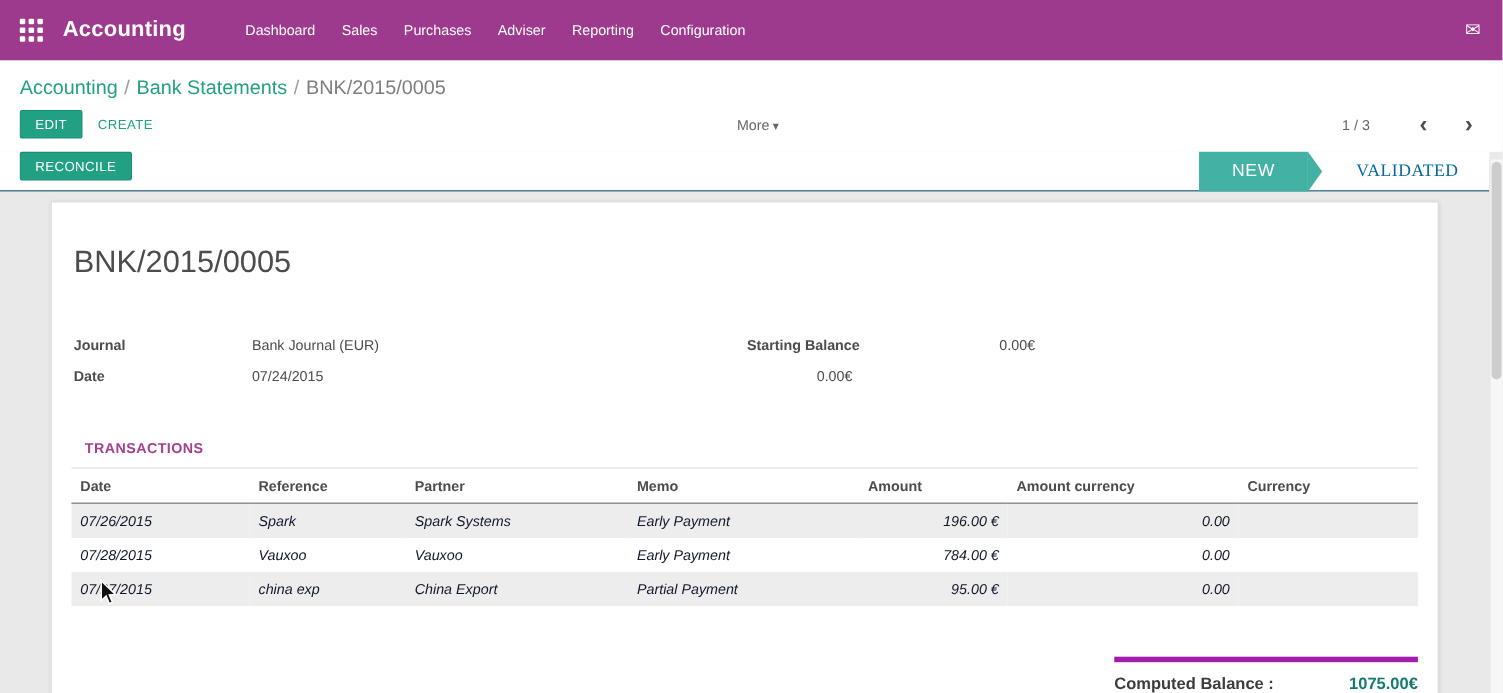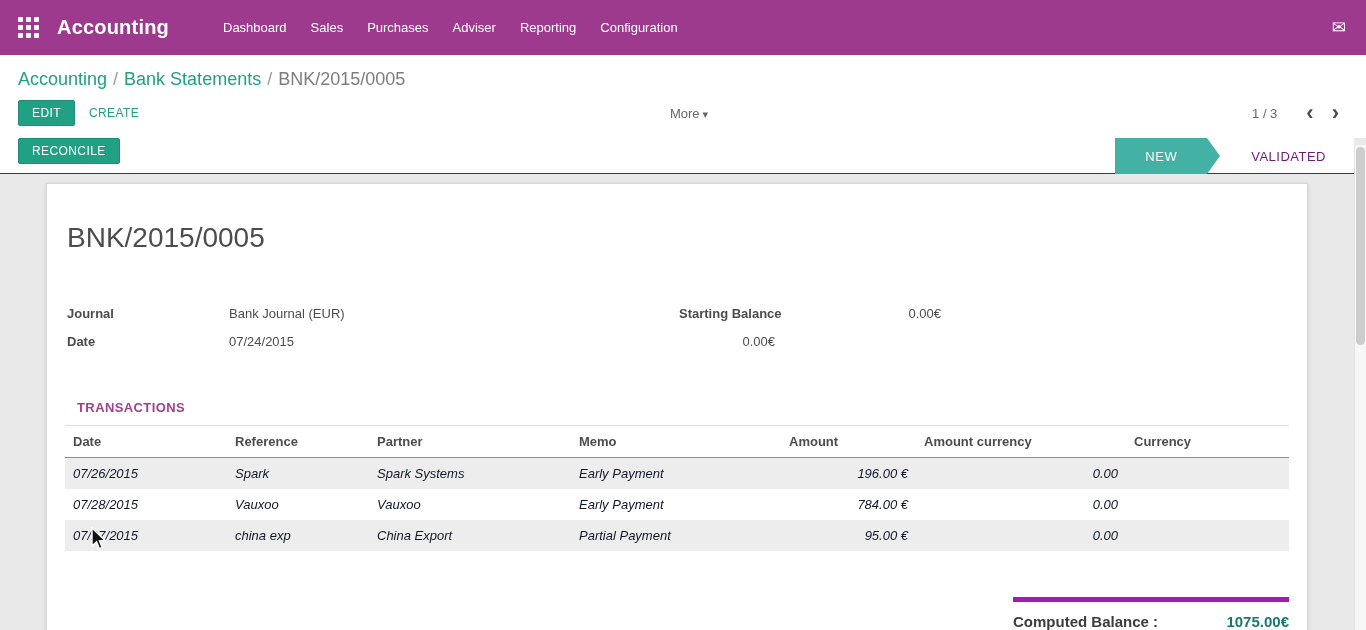--- a/index.html
+++ b/index.html
@@ -39,39 +39,39 @@
   .btn {
     display:inline-block; font-size:12px; letter-spacing:.4px; border:1px solid transparent;
     padding:5px 13px; border-radius:2px; cursor:pointer; background:none;
     font-family:"Liberation Sans", sans-serif;
   }
   .btn-primary { background:#21a084; color:#fff; border-color:#1b8f76; }
   .btn-link { color:#21a084; background:transparent; }
   .more-center { position:absolute; left:12px; right:0; text-align:center; pointer-events:none; }
   .more-btn { pointer-events:auto; display:inline-block; color:#666; font-size:13px; cursor:pointer; padding:4px 8px; }
   .more-btn .caret { font-size:11px; color:#666; margin-left:3px; }
-  .pager { margin-left:auto; display:flex; align-items:center; color:#666; font-size:13px; }
+  .pager { margin-left:auto; display:flex; align-items:center; color:#666; font-size:13px;gap:16px; }
   .pager .count { margin-right:20px; }
   .pager .chev { font-size:22px; line-height:14px; color:#4c4c4c; cursor:pointer; padding:0 9px; font-weight:bold; }
 
   
   .statusbar {
     background:#fff; height:36px; display:flex; align-items:flex-start;
     padding-left:18px; border-bottom:1px solid #0c4a6e; position:relative;
     margin-right:12px;
   }
   .status-right { margin-left:auto; display:flex; align-items:stretch; height:36px; }
-  .state { display:flex; align-items:center; font-size:13px; letter-spacing:.5px; padding:0 30px; position:relative; }
+  .state { display:flex; align-items:center; font-size:16px; letter-spacing:.5px; padding:0 30px; position:relative; }
   .state.active { background:#43b2a5; color:#fff; margin-right:14px; }
   .state.active::after {
     content:""; position:absolute; right:-13px; top:0;
     border-top:18px solid transparent; border-bottom:18px solid transparent;
     border-left:13px solid #43b2a5;
   }
-  .state.inactive { color:#701a75; padding-right:28px; }
+  .state.inactive { color:#0369a1; padding-right:28px;font-family:Liberation Serif, serif; }
 
   
   .content { position:absolute; top:181px; left:0; right:12px; bottom:0; overflow:hidden; }
   .sheet {
     width:1262px; margin:2px auto 0; background:#fff; height:100%;
     border:1px solid #d6d6d6; box-shadow:0 1px 4px rgba(0,0,0,.12);
     padding:38px 18px 0;
   }
   .sheet-title { font-size:28px; font-weight:normal; color:#4c4c4c; padding-left:2px; }
 

